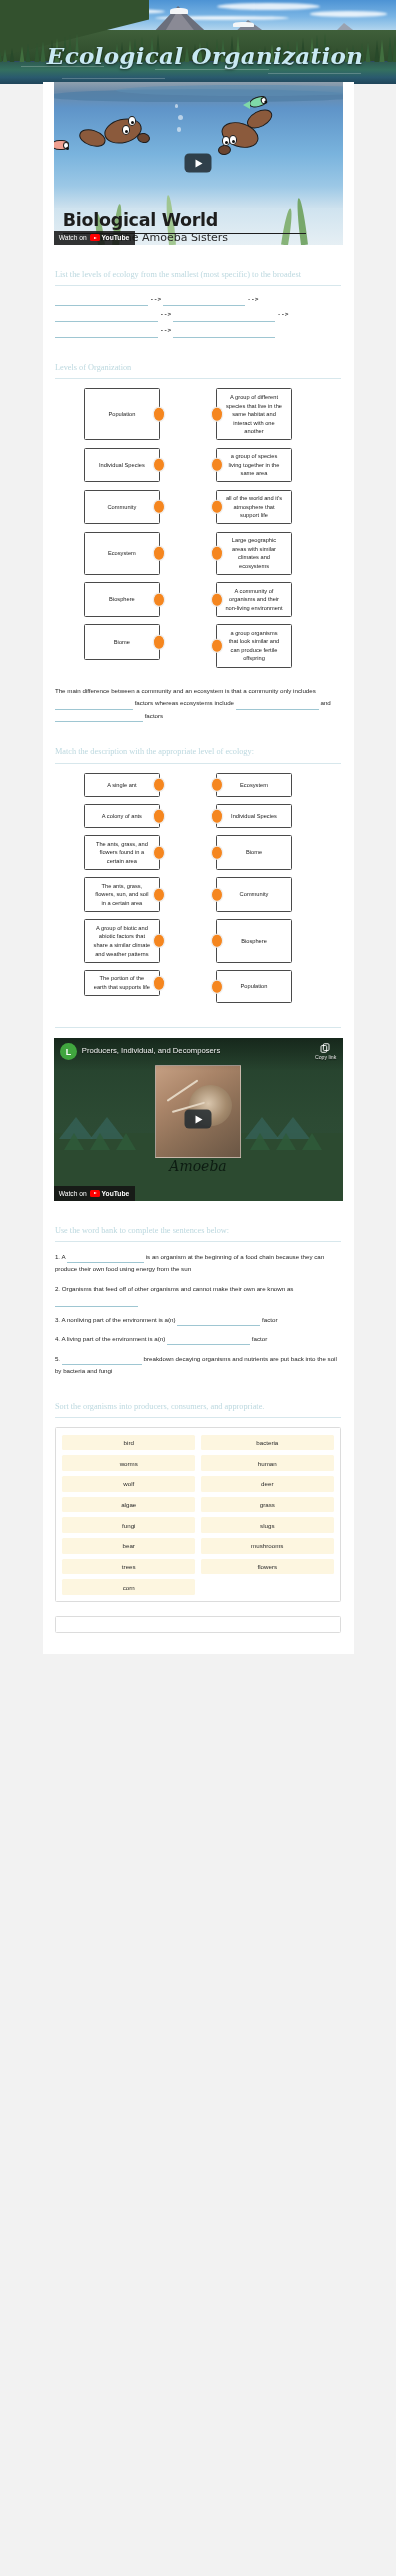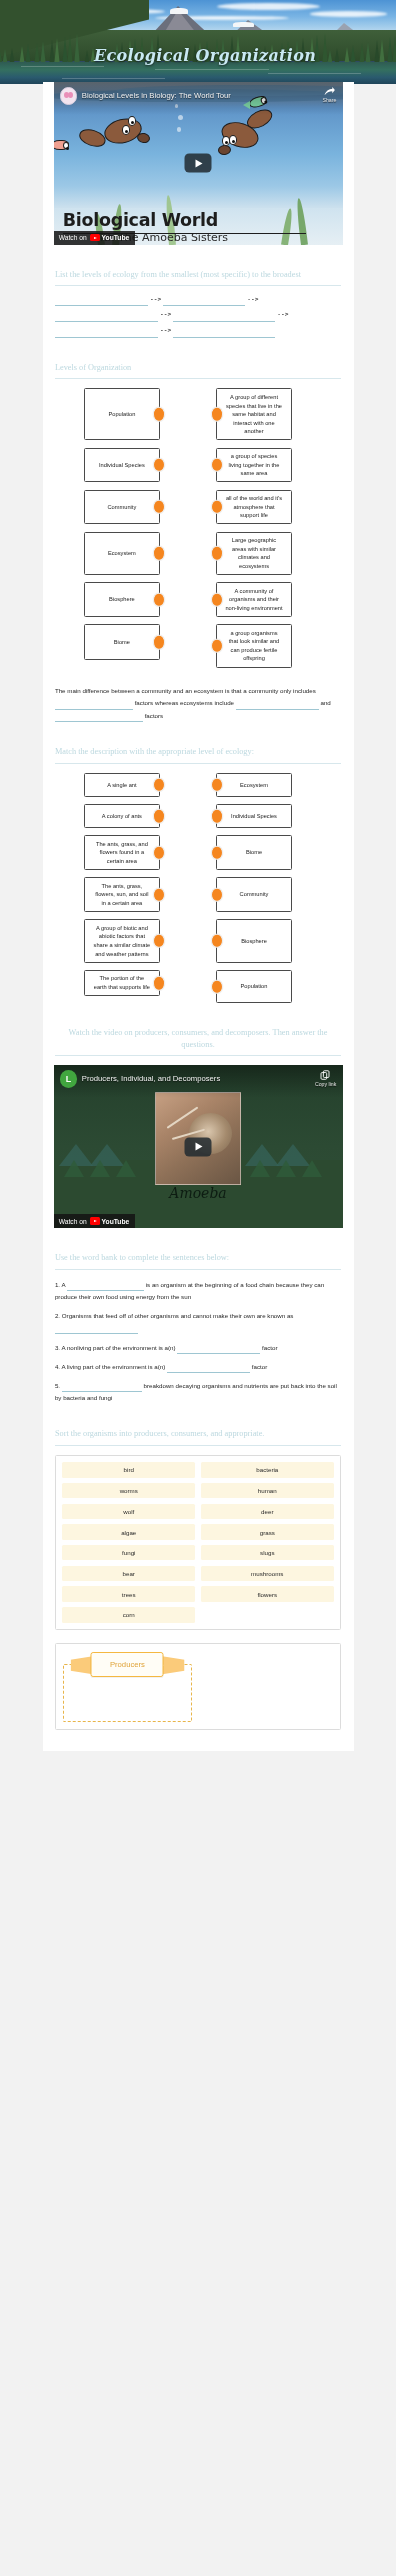--- a/index.html
+++ b/index.html
@@ -92,21 +92,21 @@
   .water-streak {
     position: absolute; height: 1px; background: rgba(255,255,255,0.22);
     filter: blur(0.5px);
   }
   .hero-title {
     position: absolute; left: 0; top: 0; width: 396px; height: 84px;
     display: flex; align-items: center; justify-content: center;
     font-family: "DejaVu Serif", serif;
     font-style: italic;
     font-weight: bold;
-    font-size: 16px;
+    font-size: 23px;
     color: #c8e9f2;
     text-shadow: 0 1px 2.6px rgba(0,0,0,0.55), 0 0 1px rgba(0,0,0,0.4);
     letter-spacing: 0.3px;
     padding-top: 27px;
     padding-left: 14px;
   }
 
   
   .page {
     width: 311px;
@@ -596,30 +596,20 @@
       <div class="seaweed" style="left:44px;height:32px;transform:rotate(-8deg);"></div>
       <div class="seaweed" style="left:58px;height:41px;transform:rotate(6deg);"></div>
       <div class="seaweed" style="left:115px;height:50px;transform:rotate(-5deg);background:#9cc389;"></div>
       <div class="seaweed" style="left:227px;height:37px;transform:rotate(9deg);"></div>
       <div class="seaweed" style="left:247px;height:47px;transform:rotate(-7deg);background:#6fa25f;"></div>
 
       <div class="bio-levels-text">Biological World</div>
       <div class="bio-rule"></div>
       <div class="amoeba-sub">With The Amoeba Sisters</div>
 
-      <div class="vid-topbar">
-        <div class="vid-avatar"></div>
-        <div class="vid-title">Biological Levels in Biology: The World Tour</div>
-        <div class="vid-action">
-          <svg width="11.4" height="9.3" viewBox="0 0 22 18">
-            <path d="M1 16 C4 7, 10 4, 16 4 L16 0 L21 6 L16 12 L16 8 C10 8, 5 10, 1 16 Z" fill="#fff"></path>
-          </svg>
-          <span>Share</span>
-        </div>
-      </div>
 
       <div class="play-btn"></div>
 
       <div class="watch-badge">
         <span>Watch on</span>
         <span class="yt-logo">
           <span class="yt-play"></span>
           <span>YouTube</span>
         </span>
       </div>
@@ -828,21 +818,20 @@
       <div class="mrow cell-r">
         <div class="mbox">
           <span>Population</span>
           <span class="dot left-edge"></span>
         </div>
       </div>
     </div>
   </div>
 
   <div class="block section">
-    <div class="sec-head center">Watch the video on producers, consumers, and decomposers. Then answer the questions.</div>
     <hr class="sec-rule">
   </div>
 
   <div class="video-wrap" style="margin-top:0;">
     <div class="video video-snail">
       <div class="snail-hill"></div>
       <div class="snail-mtn" style="left:5.2px;"></div>
       <div class="snail-mtn" style="left:36px;"></div>
       <div class="snail-mtn" style="left:191px;"></div>
       <div class="snail-mtn" style="left:222px;"></div>
@@ -932,28 +921,20 @@
       <div class="chip">fungi</div>
       <div class="chip">slugs</div>
       <div class="chip">bear</div>
       <div class="chip">mushrooms</div>
       <div class="chip">trees</div>
       <div class="chip">flowers</div>
       <div class="chip">corn</div>
     </div>
 
     <div class="zones" style="margin-top:13.4px;">
-      <div class="zone">
-        <div class="ribbon">
-          <div class="ribbon-tail left"></div>
-          <div class="ribbon-tail right"></div>
-          <div class="ribbon-plate">Producers</div>
-        </div>
-        <div class="zone-drop"></div>
-      </div>
 
 
       <div></div>
     </div>
   </div>
 
 </div>
 
 
 </body></html>

